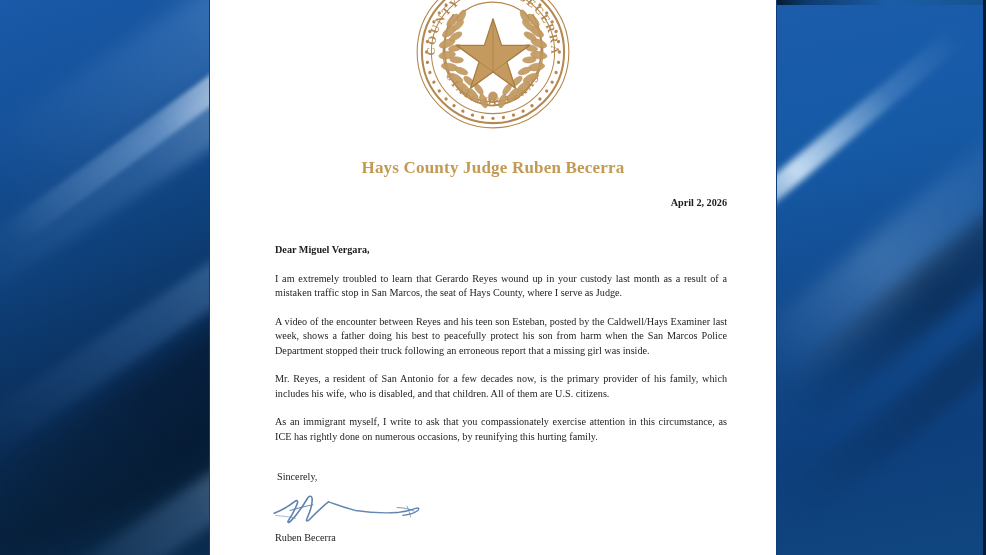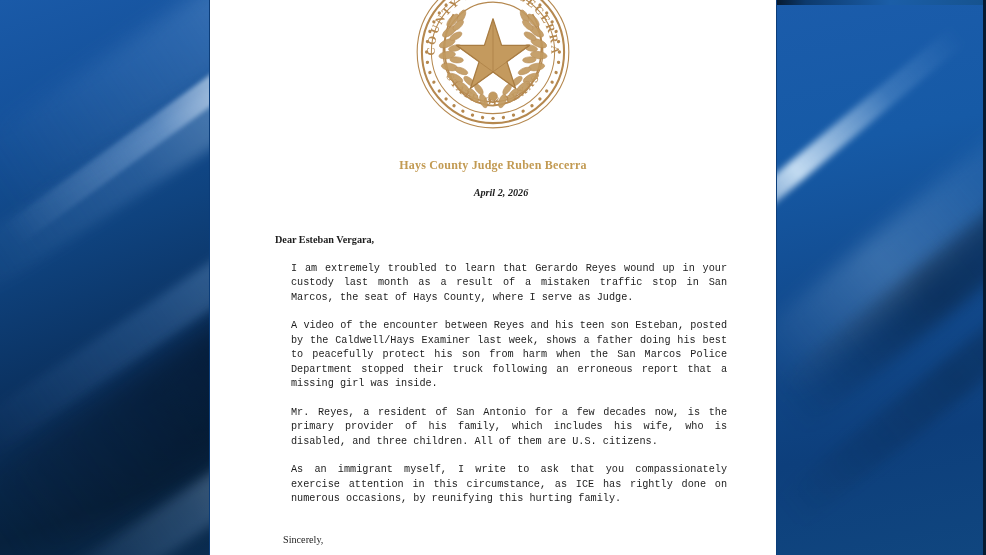--- a/index.html
+++ b/index.html
@@ -151,57 +151,55 @@
     width: 158px;
     height: 158px;
   }
 
   
   .letterhead {
     position: absolute;
     left: 0; right: 0;
     top: 158px;
     text-align: center;
-    font-size: 12px;
+    font-size: 17px;
     font-weight: 700;
     letter-spacing: .2px;
     color: #c29a52;
     font-family: "Liberation Serif", "DejaVu Serif", serif;
   }
 
   
   .letter {
     position: absolute;
     left: 65px;
     top: 184px;
     width: 452px;
     color: #1d1d1d;
     font-size: 10.2px;
     line-height: 1.42;
     text-align: justify;
     font-family: "Liberation Serif", "DejaVu Serif", serif;
   }
   .date {
     font-weight: 700;
-    margin: 2px 0 33px 0;
-    text-align: center;
-    font-style: italic;
+    margin: 12px 0 33px 0;
+    text-align: right;
   }
   .salutation {
     font-weight: 700;
     margin: 0 0 14px 0;
     text-align: left;
   }
   .para {
-    margin: 0 0 14px 16px;
-    font-family: Liberation Mono, monospace;
+    margin: 0 0 14px 0;
   }
   .para:last-of-type { margin-bottom: 0; }
   .closing {
-    margin: 26px 0 0 8px;
+    margin: 26px 0 0 2px;
     text-align: left;
   }
   .sig-block {
     margin-top: 4px;
   }
   .sig-svg {
     display: block;
     width: 165px;
     height: 40px;
     margin-left: -4px;
@@ -359,25 +357,25 @@
             <path d="M100 58 L100 125.2 M53.8 91.6 L128.5 145.9 M146.2 91.6 L71.5 145.9" stroke="#a87c42" stroke-width="1" fill="none" opacity=".85"></path>
           </g>
         </svg>
       </div>
 
       <div class="letterhead">Hays County Judge Ruben Becerra</div>
 
       <div class="letter">
         <p class="date">April 2, 2026</p>
 
-        <p class="salutation">Dear Esteban Vergara,</p>
+        <p class="salutation">Dear Miguel Vergara,</p>
 
         <p class="para">I am extremely troubled to learn that Gerardo Reyes wound up in your custody last month as a result of a mistaken traffic stop in San Marcos, the seat of Hays County, where I serve as Judge.</p>
         <p class="para">A video of the encounter between Reyes and his teen son Esteban, posted by the Caldwell/Hays Examiner last week, shows a father doing his best to peacefully protect his son from harm when the San Marcos Police Department stopped their truck following an erroneous report that a missing girl was inside.</p>
-        <p class="para">Mr. Reyes, a resident of San Antonio for a few decades now, is the primary provider of his family, which includes his wife, who is disabled, and three children. All of them are U.S. citizens.</p>
+        <p class="para">Mr. Reyes, a resident of San Antonio for a few decades now, is the primary provider of his family, which includes his wife, who is disabled, and that children. All of them are U.S. citizens.</p>
         <p class="para">As an immigrant myself, I write to ask that you compassionately exercise attention in this circumstance, as ICE has rightly done on numerous occasions, by reunifying this hurting family.</p>
 
         <p class="closing">Sincerely,</p>
 
         <div class="sig-block">
           <svg class="sig-svg" viewBox="0 0 230 56">
             <g fill="none" stroke="#5d82ae" stroke-linecap="round" stroke-linejoin="round">
               <path d="M4 34 C 14 30 22 26 32 18 C 36 15 38 16 36 21 C 33 29 28 38 24 44 C 22 47 24 48 27 45 C 36 36 44 24 50 14" stroke-width="2.2"></path>
               <path d="M50 14 C 52 10 56 8 57 13 C 58 20 54 32 50 41 C 48 45 50 46 53 43 C 62 34 72 24 80 18" stroke-width="2.2"></path>
               <path d="M26 30 C 36 27 48 24 58 22" stroke-width="1.6" opacity=".9"></path>

